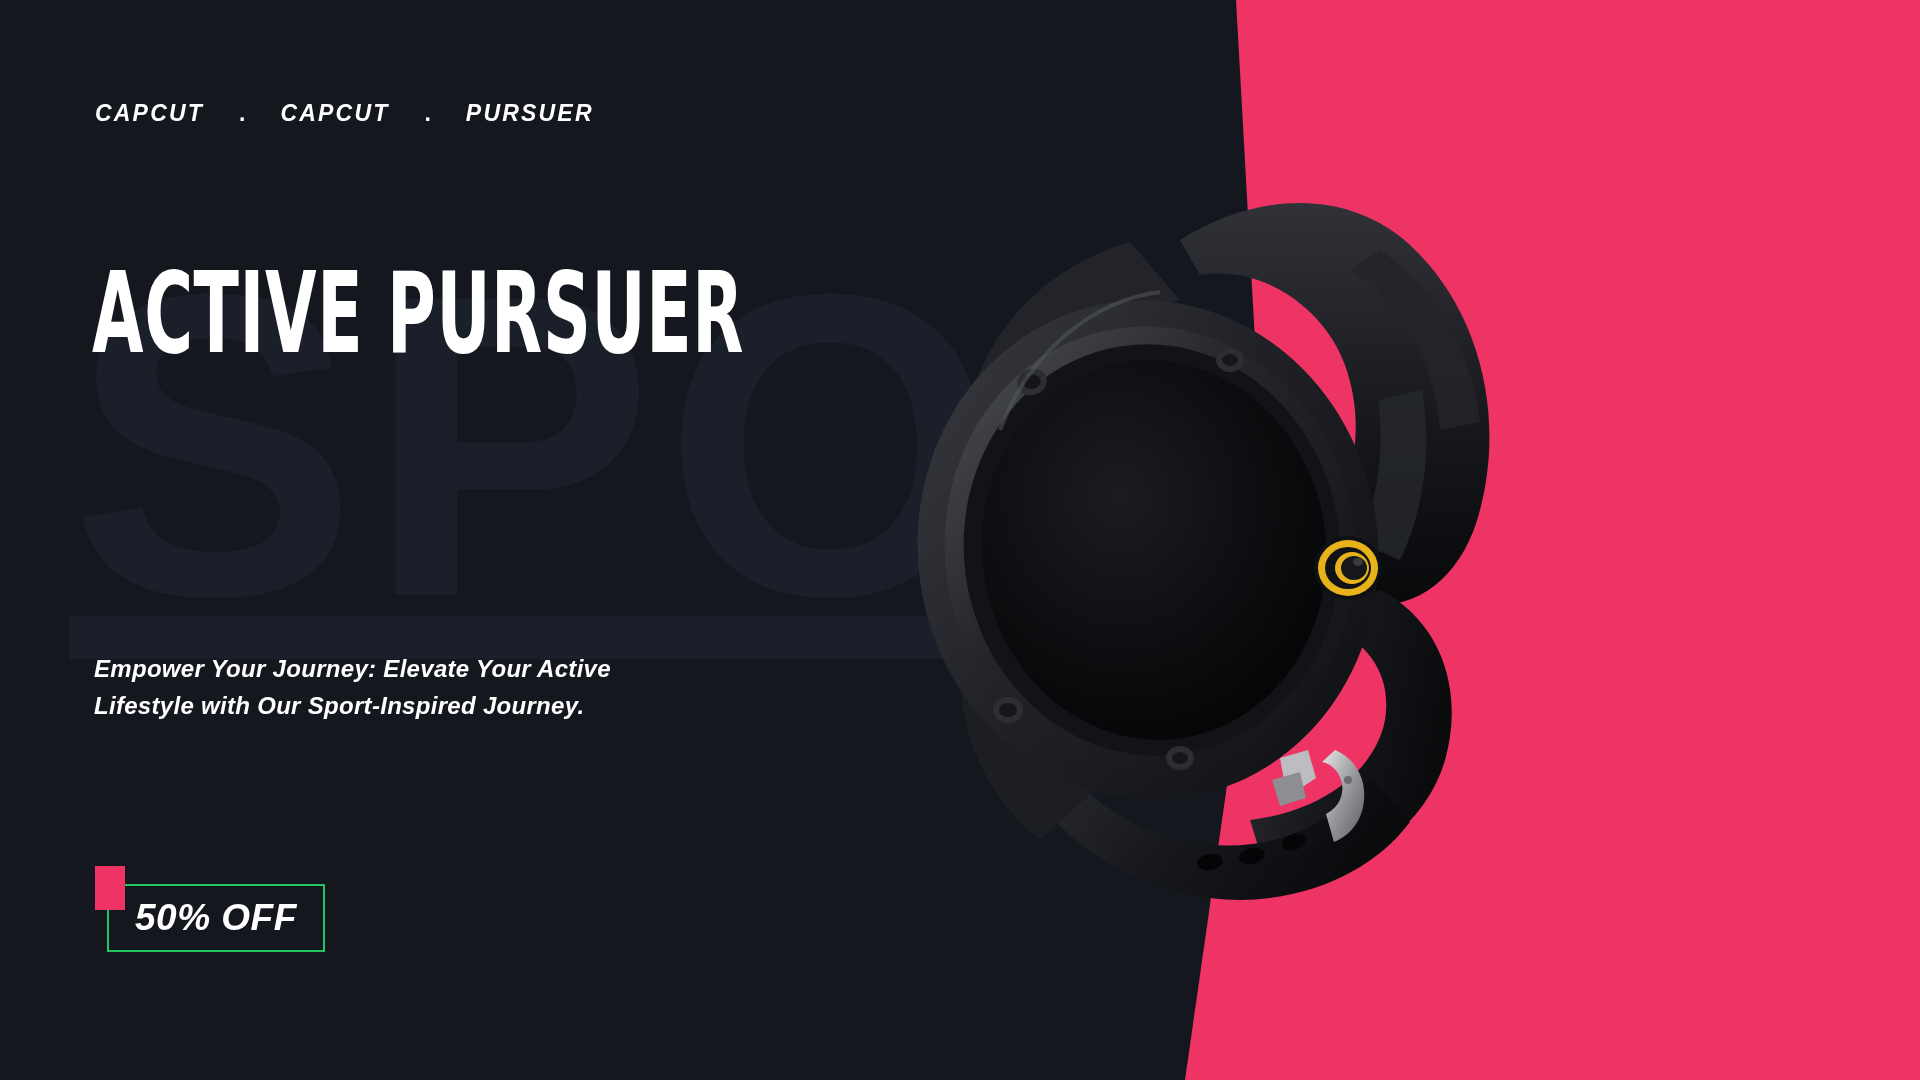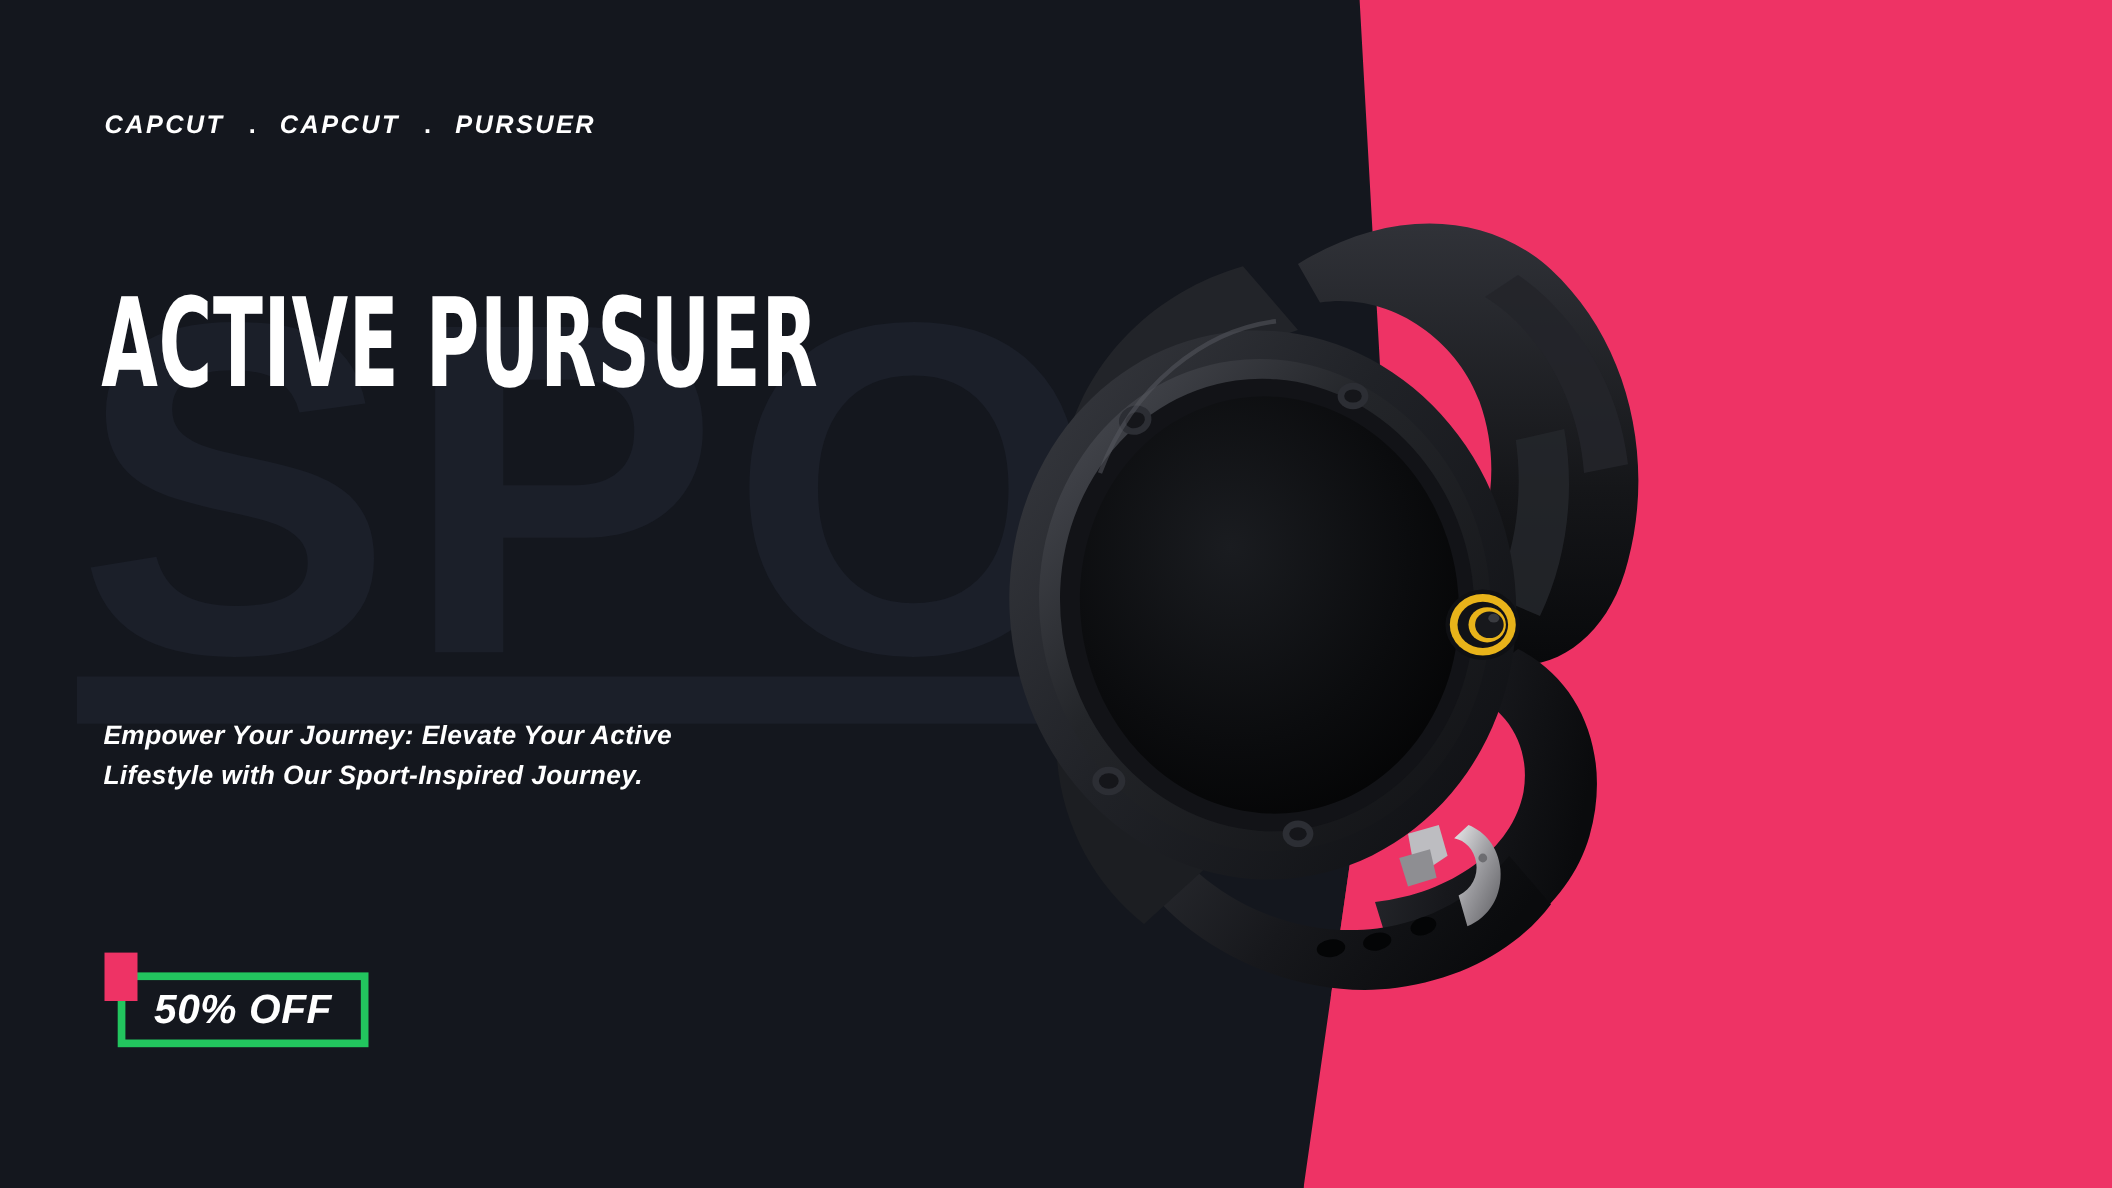--- a/index.html
+++ b/index.html
@@ -74,21 +74,21 @@
     text-decoration:underline;
   }
 
   
   .nav {
     position:absolute;
     left:95px; top:100px;
     z-index:10;
     display:flex;
     align-items:center;
-    gap:0px;
+    gap:13px;
   }
   .nav-item {
     color:#ffffff;
     font-size:23px;
     font-weight:bold;
     font-style:italic;
     letter-spacing:2.2px;
     font-family:"Liberation Sans", sans-serif;
     white-space:nowrap;
   }
@@ -170,21 +170,21 @@
     position:absolute;
     left:0; top:0;
     width:30px; height:44px;
     background:#ee3365;
     z-index:2;
   }
   .badge-box {
     position:relative;
     margin-left:12px;
     margin-top:18px;
-    border:7px solid #22c55e;
+    border:2px solid #22c55e;
     height:68px;
     display:flex;
     align-items:center;
     padding:0 26px;
     z-index:1;
     justify-content:center;
   }
   .badge-text {
     color:#ffffff;
     font-family:"Liberation Sans", sans-serif;

